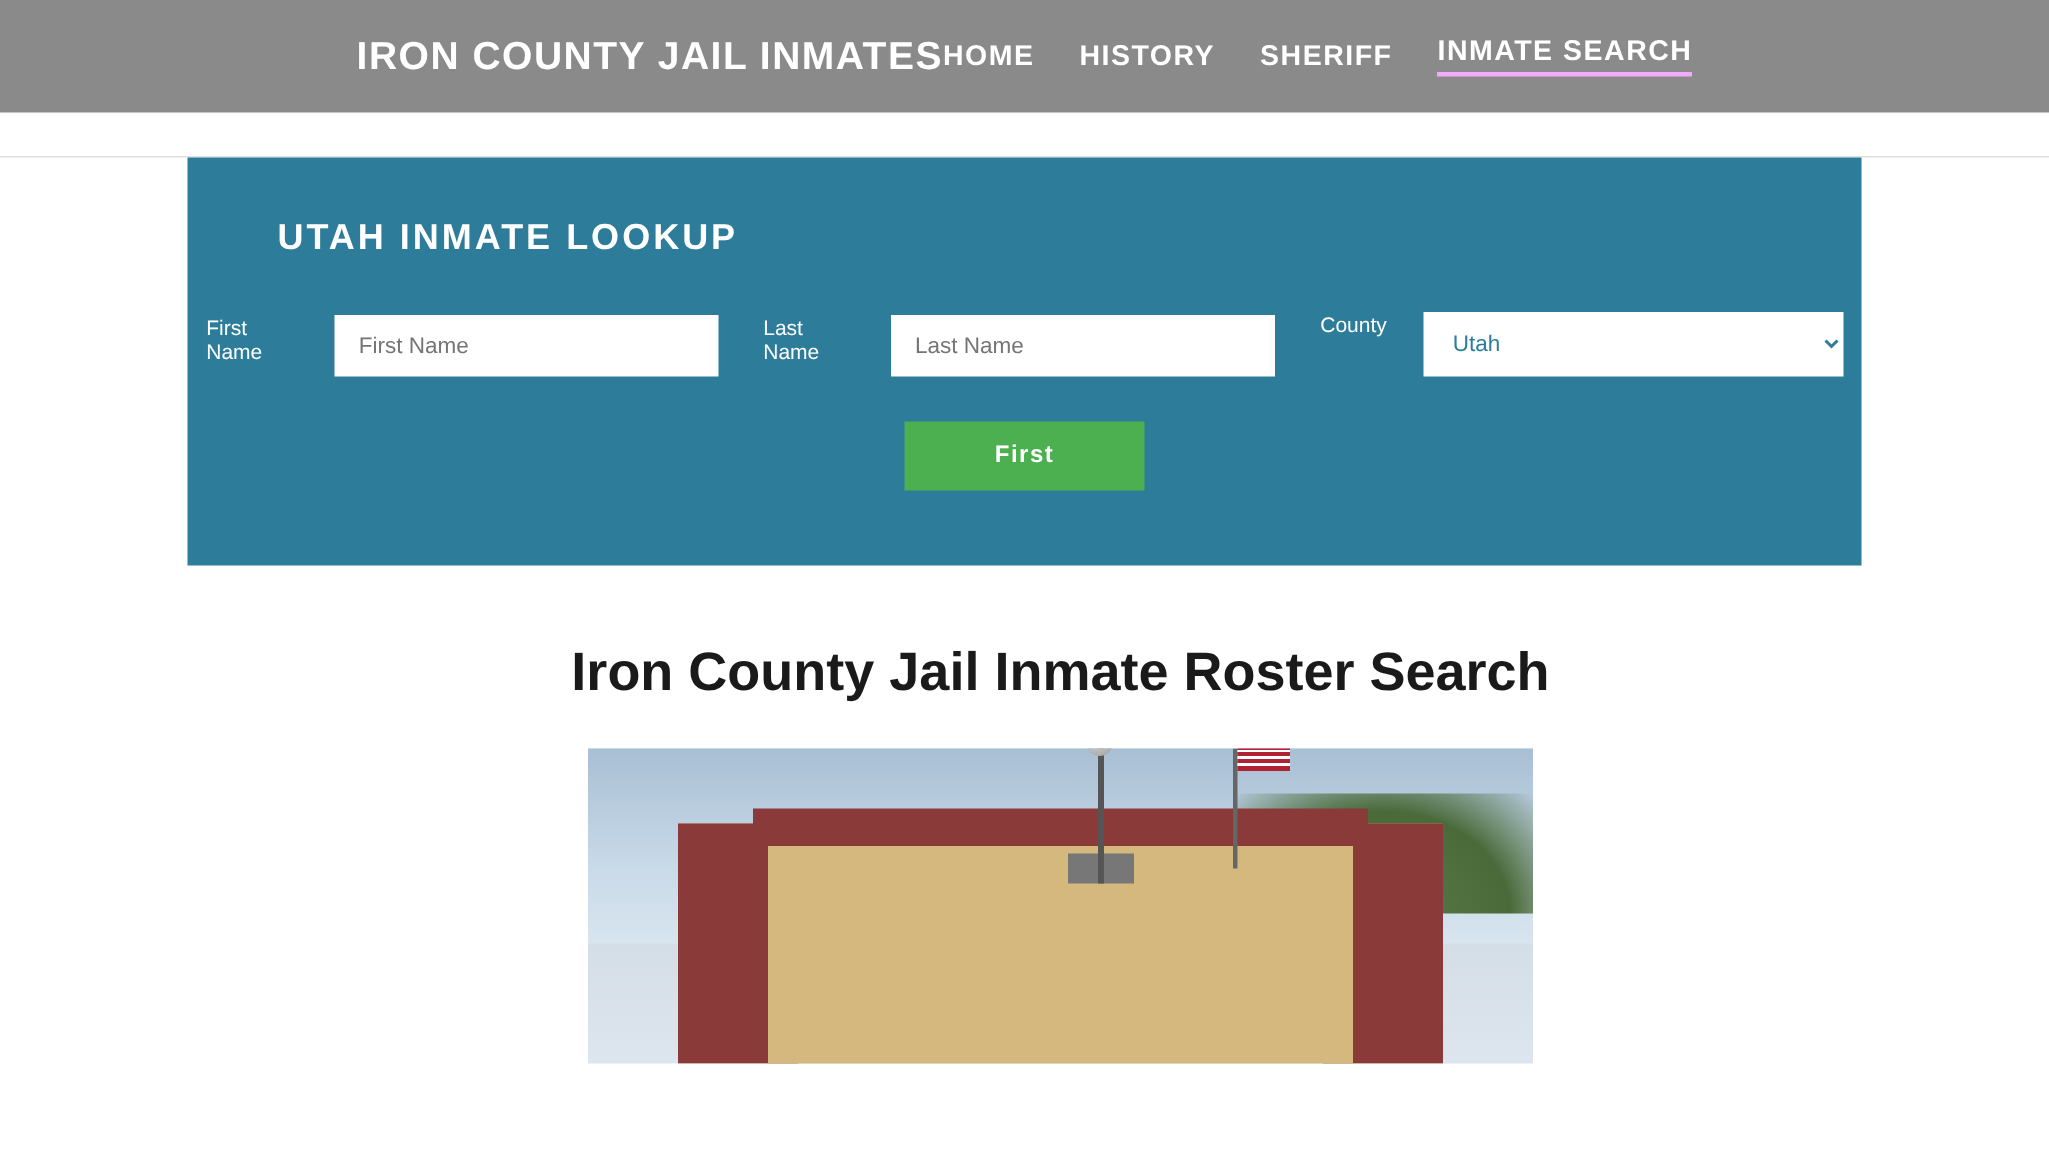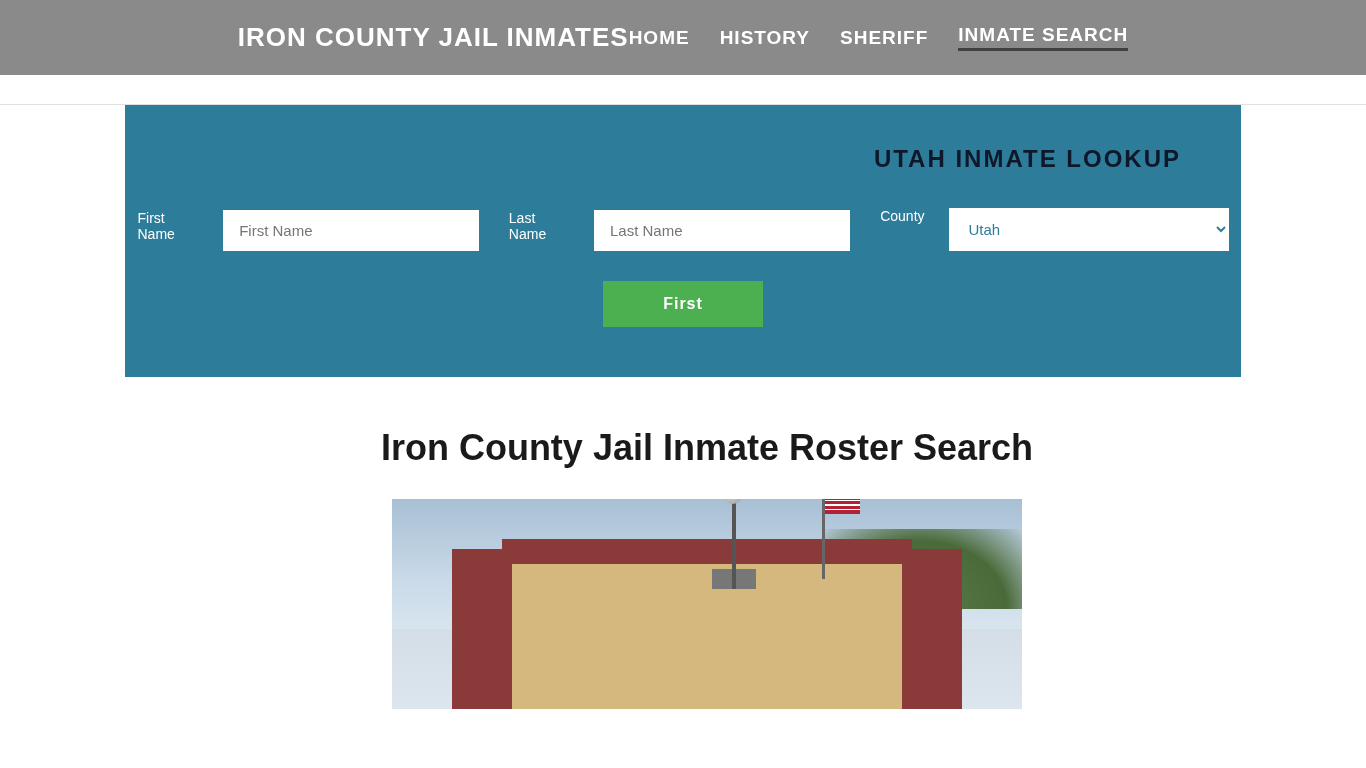--- a/index.html
+++ b/index.html
@@ -44,44 +44,44 @@
       color: #ffffff;
       font-size: 19px;
       font-weight: 700;
       letter-spacing: 1px;
       text-transform: uppercase;
       cursor: pointer;
       text-decoration: none;
     }
 
     .nav-item.active {
-      border-bottom: 3px solid #404040;
+      border-bottom: 3px solid #f0abfc;
       padding-bottom: 2px;
     }
 
     
     .sub-header {
       height: 30px;
       background: #ffffff;
       border-bottom: 1px solid #e0e0e0;
     }
 
     
     .search-section {
       background: #2d7d9a;
       margin: 0 125px;
       padding: 40px 60px 50px 60px;
     }
 
     .lookup-title {
-      color: #0f172a;
+      color: #ffffff;
       font-size: 24px;
       font-weight: 700;
       letter-spacing: 2px;
-      text-align: right;
+      text-align: left;
       margin-bottom: 35px;
       text-transform: uppercase;
     }
 
     .form-row {
       display: flex;
       gap: 30px;
       margin-bottom: 30px;
       justify-content: center;
       align-items: flex-end;

